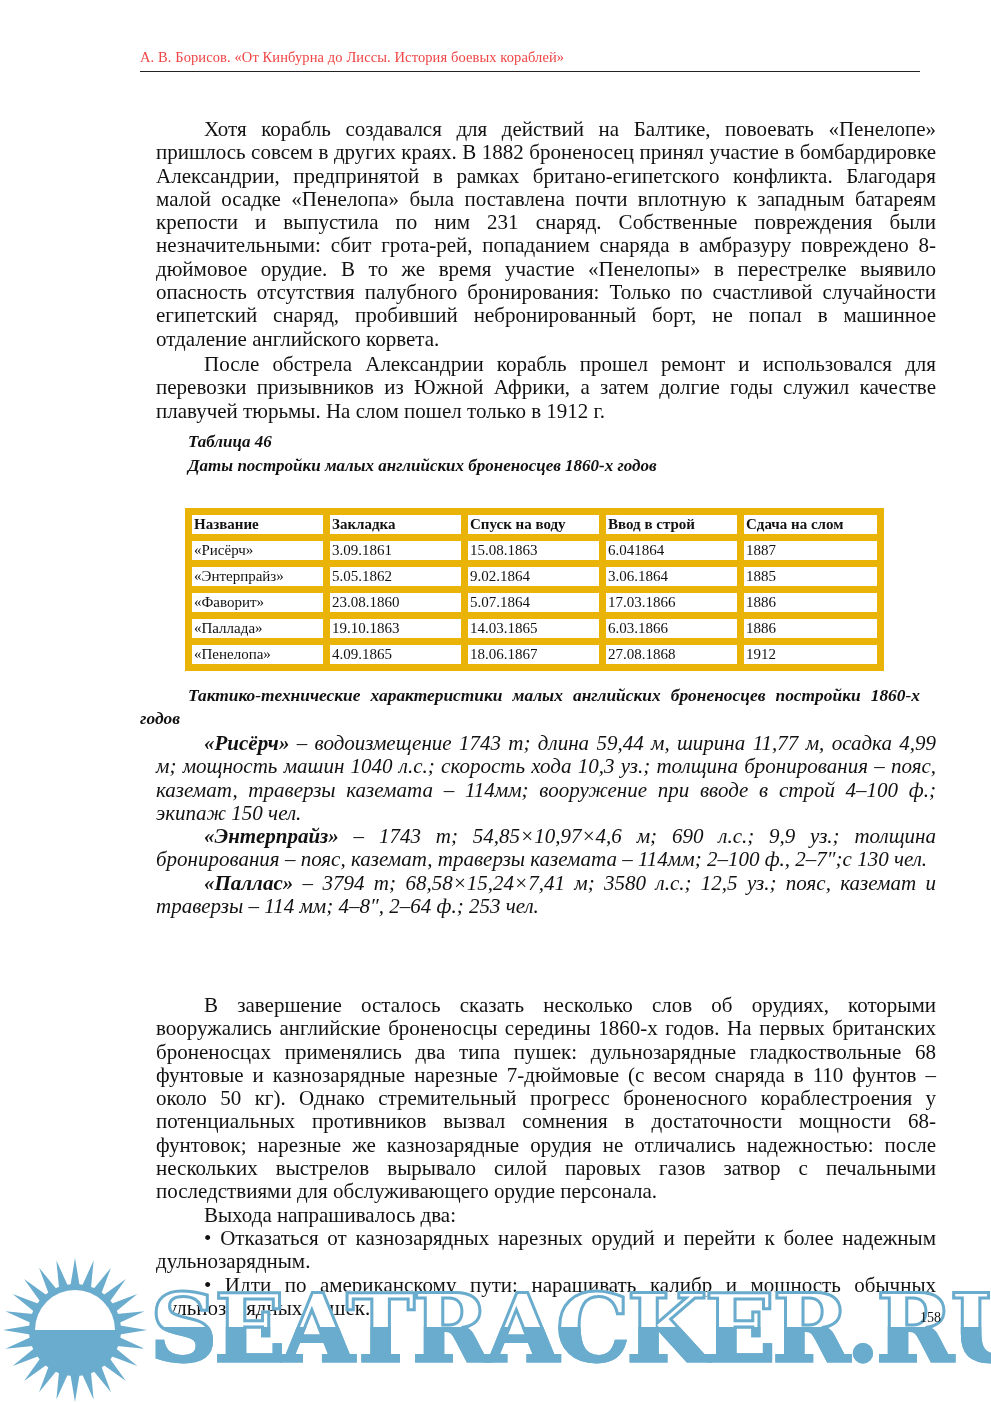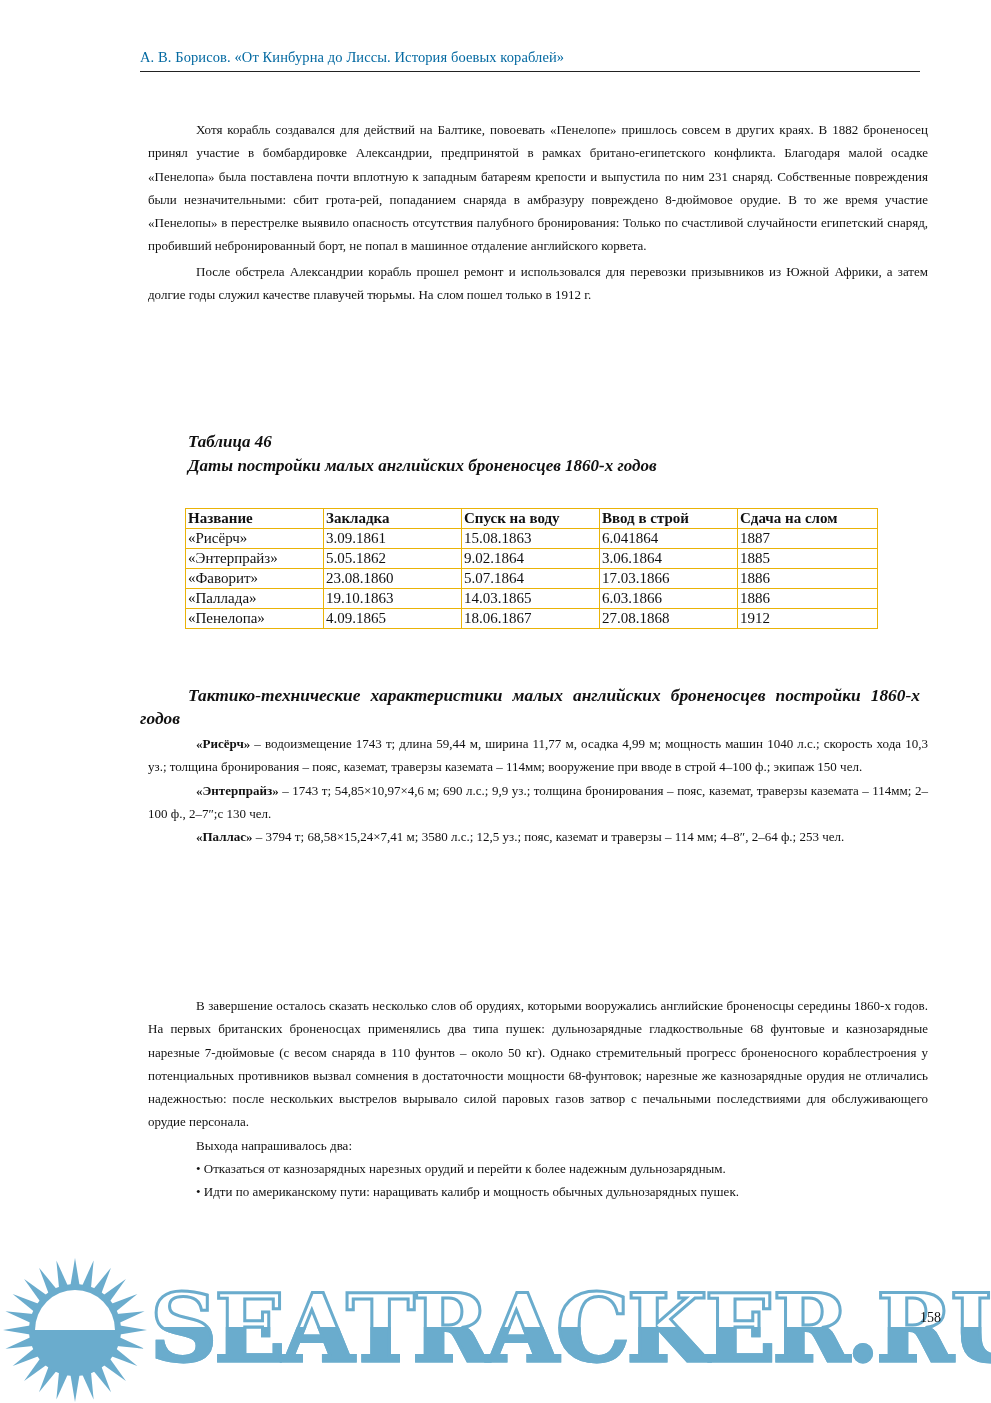--- a/index.html
+++ b/index.html
@@ -1,37 +1,37 @@
 <!DOCTYPE html>
 <html><head>
 <meta charset="utf-8">
 <style>
   html, body { margin: 0; padding: 0; background: #ffffff; }
   body { width: 991px; height: 1403px; position: relative; overflow: hidden;
          font-family: "Liberation Serif", "DejaVu Serif", serif; color: #111; }
-  .running-head { position: absolute; left: 140px; top: 49px; font-size: 14.5px; color: #0369a1;
+  .running-head { position: absolute; left: 140px; top: 49px; font-size: 14.5px; color: #ef4444;
                   letter-spacing: 0.1px; white-space: nowrap; }
   .head-rule { position: absolute; left: 140px; top: 71px; width: 780px; height: 1px; background: #222; }
-  .text-block { position: absolute; left: 148px; width: 780px; font-size: 13px; line-height: 23.3px;
+  .text-block { position: absolute; left: 156px; width: 780px; font-size: 21px; line-height: 23.3px;
                 text-align: justify; }
   .text-block p { margin: 0; text-indent: 48px; }
   .table-caption { position: absolute; left: 188px; top: 430px; font-size: 17px; line-height: 24px;
                    font-weight: bold; font-style: italic; }
   table.dates { position: absolute; left: 185px; top: 508px; border-collapse: collapse;
                 font-family: "Liberation Serif", "DejaVu Serif", serif; font-size: 15px; }
-  table.dates td, table.dates th { border: 1px solid #eab308; padding: 0 2px; height: 19px;
+  table.dates td, table.dates th { border: 7px solid #eab308; padding: 0 2px; height: 19px;
                 text-align: left; font-weight: normal; white-space: nowrap; line-height: 19px; }
   table.dates th { font-weight: bold; }
   table.dates col.c1 { width: 138px; } table.dates col.c2 { width: 138px; }
   table.dates col.c3 { width: 138px; } table.dates col.c4 { width: 138px; }
   table.dates col.c5 { width: 140px; }
   .spec-title { position: absolute; left: 140px; top: 684px; width: 780px; font-size: 17.4px; line-height: 23.3px;
                 font-weight: bold; font-style: italic; text-align: justify; }
   .spec-title span { display: inline; }
-  .specs { top: 732px; }
+  .specs { top: 732px; font-style: italic; }
   .specs p b { font-weight: bold; }
   .body2 { top: 994px; }
   .page-number { position: absolute; left: 920px; top: 1310px; font-size: 14px; color: #111; }
   .wm-text { position: absolute; left: 150px; top: 1282px; font-family: "DejaVu Serif", serif; font-weight: bold;
              font-size: 93px; letter-spacing: -3px; line-height: 1; white-space: nowrap;
              color: transparent; -webkit-text-stroke: 3px #6aaccd;
              background: linear-gradient(to bottom, #ffffff 0%, #ffffff 48%, #6aaccd 48%, #6aaccd 100%);
              -webkit-background-clip: text; background-clip: text; }
   .sun { position: absolute; left: 0; top: 1255px; }
 </style>

